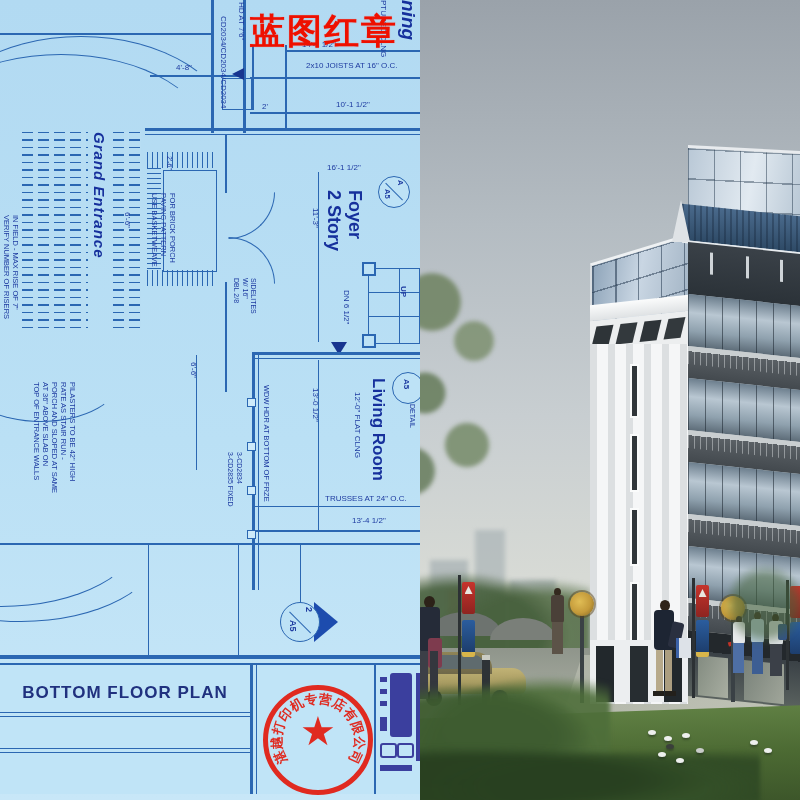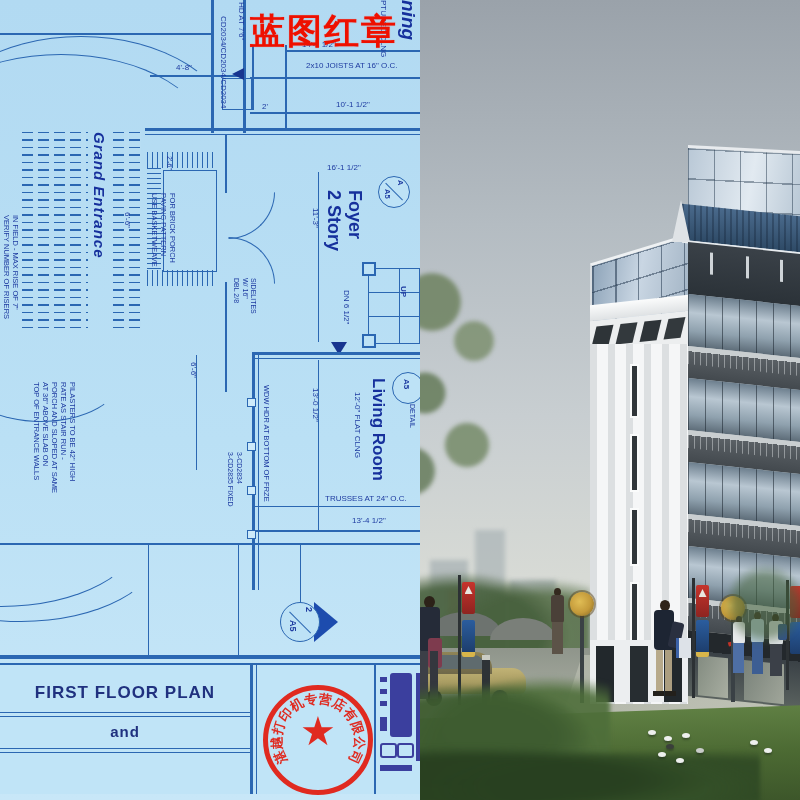--- a/index.html
+++ b/index.html
@@ -199,22 +199,21 @@
     <div class="ln" style="left:0;top:655px;width:420px;height:4px;"></div>
     <div class="ln" style="left:0;top:663px;width:420px;height:1.5px;"></div>
     <div class="abs" style="left:0;top:665px;width:420px;height:129px;background:#c0e4f7;">
       <div class="ln" style="left:250px;top:0;width:2.5px;height:129px;"></div>
       <div class="ln" style="left:256px;top:0;width:1px;height:129px;"></div>
       <div class="ln" style="left:374px;top:0;width:2px;height:129px;"></div>
       <div class="ln" style="left:0;top:47px;width:250px;height:1.3px;"></div>
       <div class="ln" style="left:0;top:51px;width:250px;height:1.3px;"></div>
       <div class="ln" style="left:0;top:83px;width:250px;height:1.3px;"></div>
       <div class="ln" style="left:0;top:87px;width:250px;height:1.3px;"></div>
-      <div class="t tb" style="left:0;top:18px;width:250px;text-align:center;font-size:17px;">FIRST FLOOR PLAN</div>
-      <div class="t tb" style="left:0;top:58px;width:250px;text-align:center;font-size:15px;">and</div>
+      <div class="t tb" style="left:0;top:18px;width:250px;text-align:center;font-size:17px;">BOTTOM FLOOR PLAN</div>
 
       <div class="abs" style="left:378px;top:4px;width:42px;height:121px;">
         <div class="abs" style="left:12px;top:4px;width:22px;height:64px;background:#3b3f9e;border-radius:3px;"></div>
         <div class="abs" style="left:2px;top:8px;width:7px;height:5px;background:#3b3f9e;"></div>
         <div class="abs" style="left:2px;top:20px;width:7px;height:5px;background:#3b3f9e;"></div>
         <div class="abs" style="left:2px;top:32px;width:7px;height:5px;background:#3b3f9e;"></div>
         <div class="abs" style="left:2px;top:48px;width:7px;height:14px;background:#3b3f9e;"></div>
         <div class="abs" style="left:38px;top:4px;width:4px;height:88px;background:#3b3f9e;"></div>
         <div class="abs" style="left:2px;top:74px;width:13px;height:11px;border:2px solid #3b3f9e;border-radius:3px;"></div>
         <div class="abs" style="left:19px;top:74px;width:13px;height:11px;border:2px solid #3b3f9e;border-radius:3px;"></div>

